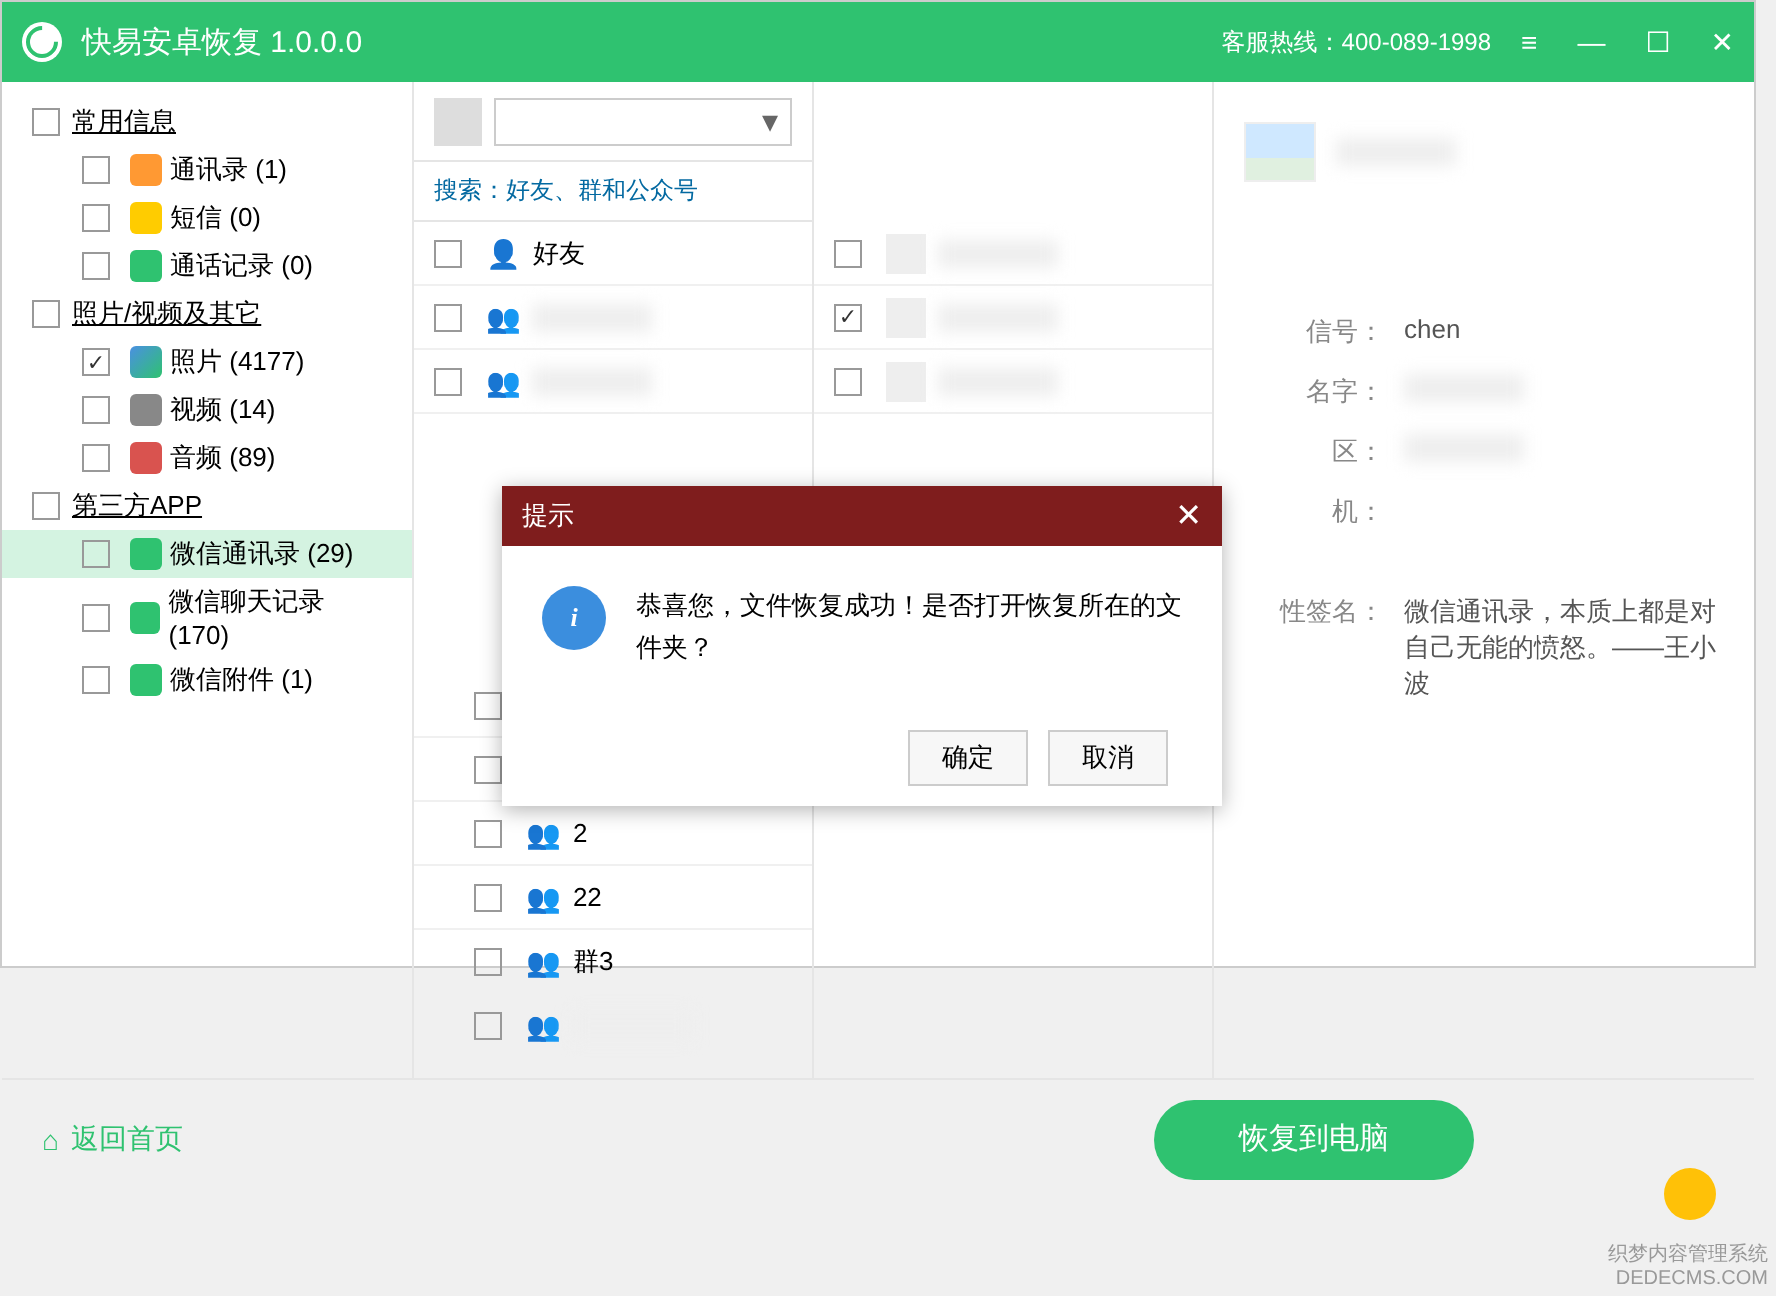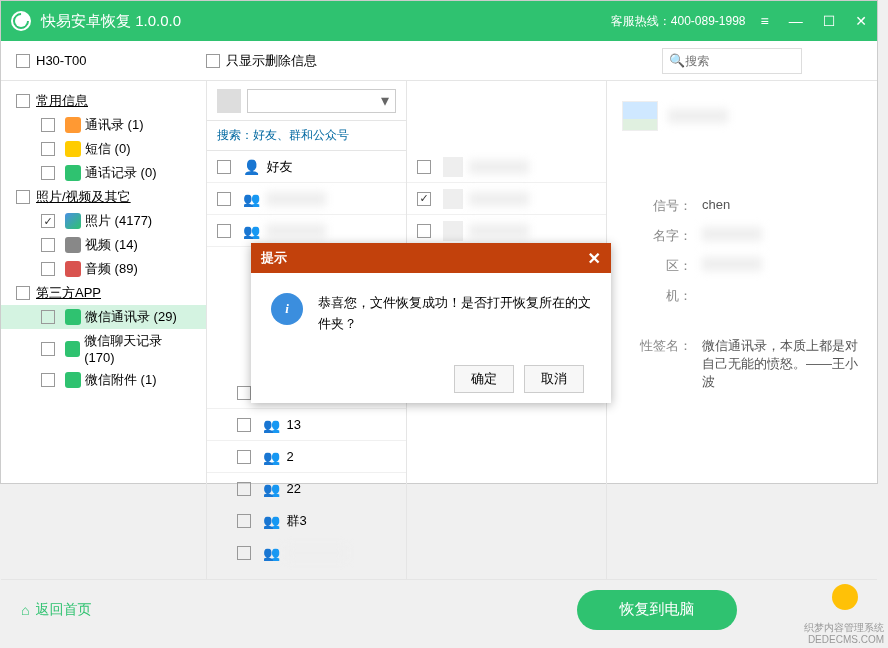--- a/index.html
+++ b/index.html
@@ -50,21 +50,21 @@
 .blur { filter: blur(4px); background: #eee; display: inline-block; width: 60px; height: 14px; }
 .col4-top { height: 70px; display: flex; align-items: center; gap: 10px; }
 .col4-img { width: 36px; height: 30px; background: linear-gradient(#cfe8ff 60%, #e0f0e0 60%); border: 1px solid #eee; }
 .info-row { display: flex; padding: 6px 0; font-size: 13px; color: #555; }
 .info-label { width: 80px; color: #888; text-align: right; padding-right: 10px; }
 .info-val { flex: 1; }
 .footer { height: 60px; border-top: 1px solid #e5e5e5; display: flex; align-items: center; padding: 0 20px; }
 .back-link { color: #2fc270; font-size: 14px; display: flex; align-items: center; gap: 6px; cursor: pointer; }
 .recover-btn { margin-left: auto; margin-right: 120px; background: #2fc270; color: #fff; border: none; height: 40px; width: 160px; border-radius: 20px; font-size: 15px; cursor: pointer; }
 .modal { position: absolute; left: 250px; top: 242px; width: 360px; background: #fff; box-shadow: 0 2px 10px rgba(0,0,0,.3); }
-.modal-head { height: 30px; background: #c2410c; color: #fff; display: flex; align-items: center; padding: 0 10px; font-size: 13px; font-weight: bold; }
+.modal-head { height: 30px; background: #7f1d1d; color: #fff; display: flex; align-items: center; padding: 0 10px; font-size: 13px; }
 .modal-close { margin-left: auto; cursor: pointer; font-size: 16px; }
 .modal-body { padding: 20px; display: flex; gap: 15px; font-size: 13px; }
 .info-icon { width: 32px; height: 32px; border-radius: 50%; background: #3b8ede; color: #fff; display: flex; align-items: center; justify-content: center; font-weight: bold; font-style: italic; font-family: serif; flex-shrink: 0; }
 .modal-msg { line-height: 1.6; }
 .modal-foot { padding: 10px 27px; display: flex; justify-content: flex-end; gap: 10px; }
 .dlg-btn { border: 1px solid #ccc; background: #f7f7f7; padding: 4px 16px; font-size: 13px; cursor: pointer; }
 .watermark { position: absolute; right: 4px; bottom: 2px; font-size: 10px; color: #999; text-align: right; line-height: 1.2; }
 .wm-icon { width: 26px; height: 26px; border-radius: 50%; background: #ffc107; position: absolute; right: 30px; bottom: 38px; }
 </style>
 </head>
@@ -76,36 +76,20 @@
     <span class="app-title">快易安卓恢复  1.0.0.0</span>
     <span class="hotline">客服热线：400-089-1998</span>
     <div class="win-controls">
       <span class="win-btn">≡</span>
       <span class="win-btn">—</span>
       <span class="win-btn">☐</span>
       <span class="win-btn">✕</span>
     </div>
   </div>
 
-  <div class="toolbar">
-    <div class="toolbar-left">
-      <span class="checkbox"></span>
-      <span>H30-T00</span>
-    </div>
-    <div class="toolbar-mid">
-      <span class="checkbox"></span>
-      <span>只显示删除信息</span>
-    </div>
-    <div class="toolbar-right">
-      <div class="search-box">
-        <span>🔍</span>
-        <input placeholder="搜索" style="">
-      </div>
-    </div>
-  </div>
 
   <div class="main">
     <div class="sidebar">
       <div class="tree-group">
           <span class="checkbox"></span>
           <span>常用信息</span>
         </div>
       <div class="tree-item">
           <span class="checkbox"></span>
           <span class="item-icon ic-contact"></span>

